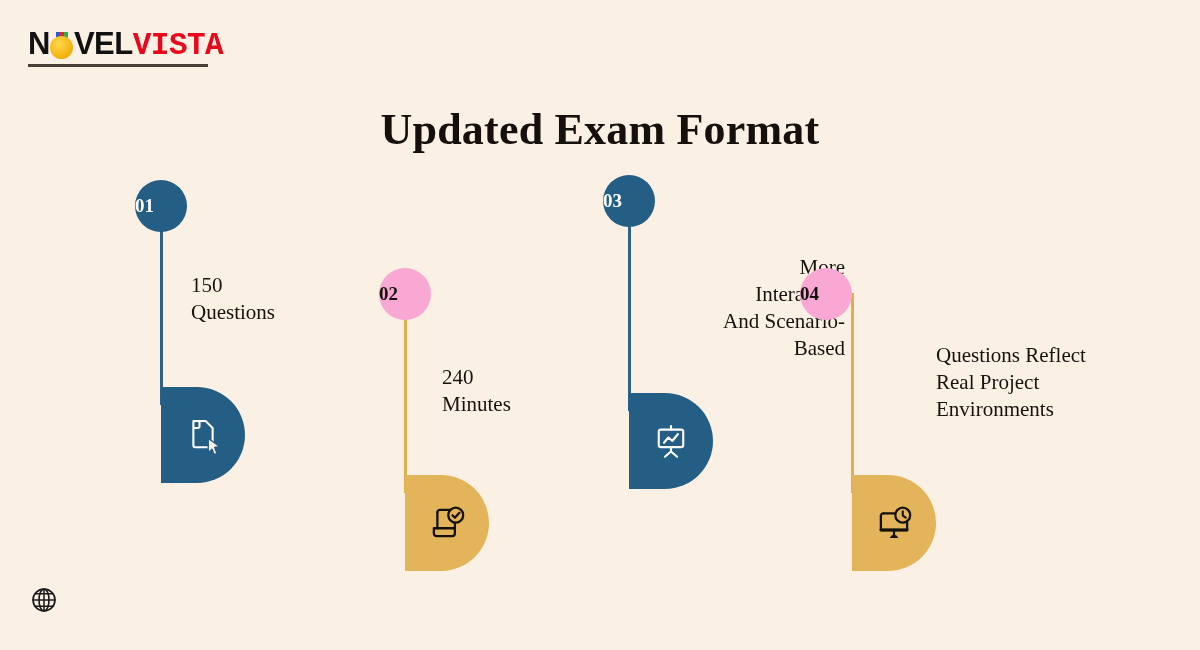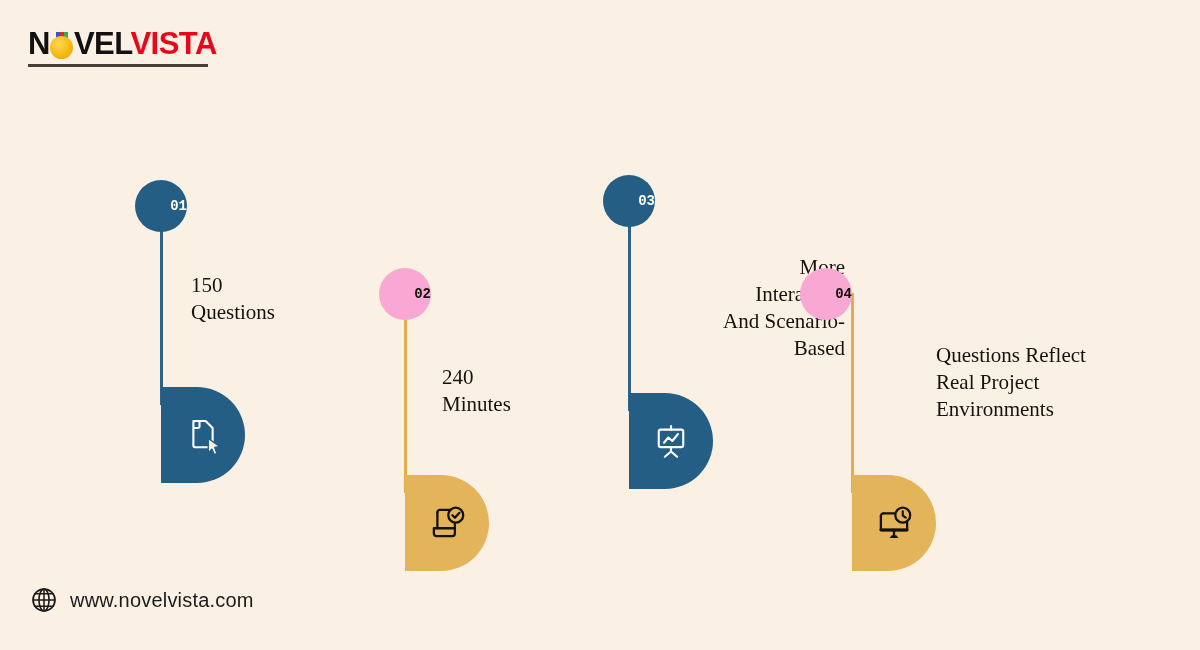--- a/index.html
+++ b/index.html
@@ -36,20 +36,21 @@
     white-space: nowrap;
     color: #111111;
     position: relative;
     height: 34px;
   }
   .logo-n, .logo-vel {
     color: #111111;
   }
   .logo-vista {
     color: #e8081b;
+    font-family: Liberation Mono, monospace;
   }
   .logo-bulb {
     display: inline-block;
     position: relative;
     width: 26px;
     height: 26px;
     vertical-align: -4px;
     margin: 0 -1px;
   }
   .logo-bulb .bulb-ball {
@@ -106,24 +107,24 @@
   .step {
     position: absolute;
   }
   .badge {
     position: absolute;
     width: 52px;
     height: 52px;
     border-radius: 50%;
     display: flex;
     align-items: center;
-    justify-content: flex-end;
-    font-family: Liberation Mono, monospace;
+    justify-content: flex-start;
+    font-family: Liberation Serif, serif;
     font-weight: bold;
-    font-size: 14px;
+    font-size: 19px;
     z-index: 4;
   }
   .badge.blue  { background: #245e85; color: #ffffff; }
   .badge.amber { background: #f9a8d4; color: #14110d; }
 
   .connector {
     position: absolute;
     width: 3px;
     z-index: 1;
   }
@@ -176,20 +177,21 @@
     <div class="logo-wordmark">
       <span class="logo-n">N</span><span class="logo-bulb"><span class="bulb-cap">
             <i style="background:#2b57d8"></i>
             <i style="background:#d82b2b"></i>
             <i style="background:#2bb04a"></i>
           </span><span class="bulb-ball"></span></span><span class="logo-vel">VEL</span><span class="logo-vista">VISTA</span>
     </div>
     <div class="logo-divider"></div>
   </div>
 
+  <div class="page-title">Updated Exam Format</div>
 
   <div class="step">
     <div class="connector blue" style="left:160px; top:205px; height:200px;"></div>
 
     <div class="badge blue" style="left:135px; top:180px;">
       <span>01</span>
     </div>
 
     <div class="blob blue" style="left:161px; top:387px; width:84px; height:96px;">
       <svg width="42" height="42" viewBox="0 0 48 48" fill="none">
@@ -270,16 +272,15 @@
 Real Project
 Environments</div>
   </div>
 
   <div class="footer">
     <svg width="28" height="28" viewBox="0 0 24 24" fill="none">
       <circle cx="12" cy="12" r="9.4" stroke="#1b1b1b" stroke-width="1.5" fill="none"></circle>
       <ellipse cx="12" cy="12" rx="4.3" ry="9.4" stroke="#1b1b1b" stroke-width="1.4" fill="none"></ellipse>
       <path d="M2.6 12 h18.8 M4.0 6.6 h16 M4.0 17.4 h16 M12 2.6 v18.8" stroke="#1b1b1b" stroke-width="1.3"></path>
     </svg>
-    <span class="footer-url">www.novelvista.com</span>
   </div>
 
 </div>
 
 </body></html>

